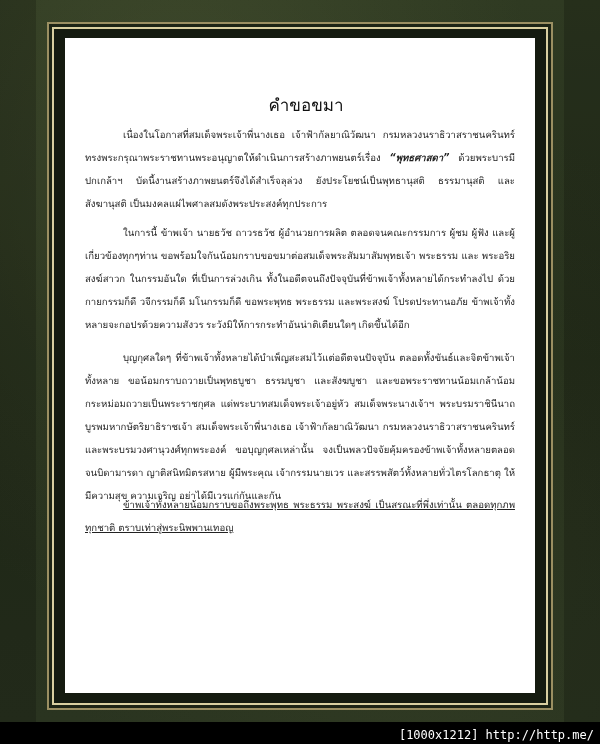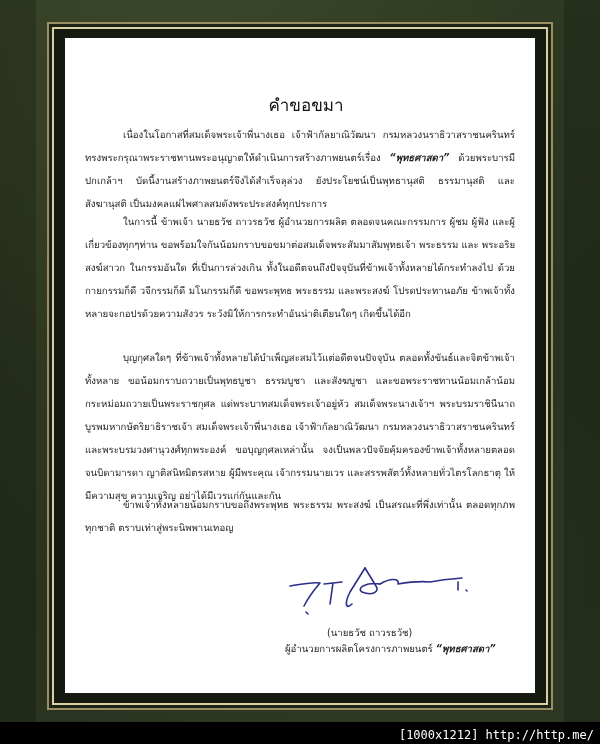--- a/index.html
+++ b/index.html
@@ -61,46 +61,28 @@
   <div class="inner-bevel"></div>
   <div class="inner-bevel2"></div>
 
   <div class="paper">
     <div class="title">คำขอขมา</div>
 
     <div class="para" style="top:85px;">
       <span class="indent"></span><span>เนื่องในโอกาสที่สมเด็จพระเจ้าพี่นางเธอ เจ้าฟ้ากัลยาณิวัฒนา กรมหลวงนราธิวาสราชนครินทร์ ทรงพระกรุณาพระราชทานพระอนุญาตให้ดำเนินการสร้างภาพยนตร์เรื่อง </span><span class="italic-title">“พุทธศาสดา”</span><span> ด้วยพระบารมีปกเกล้าฯ บัดนี้งานสร้างภาพยนตร์จึงได้สำเร็จลุล่วง ยังประโยชน์เป็นพุทธานุสติ ธรรมานุสติ และสังฆานุสติ เป็นมงคลแผ่ไพศาลสมดังพระประสงค์ทุกประการ</span>
     </div>
 
-    <div class="para" style="top:172px;">
+    <div class="para" style="top:183px;font-family:Liberation Serif, serif;">
       <span class="indent"></span><span>ในการนี้ ข้าพเจ้า นายธวัช ถาวรธวัช ผู้อำนวยการผลิต ตลอดจนคณะกรรมการ ผู้ชม ผู้ฟัง และผู้เกี่ยวข้องทุกๆท่าน ขอพร้อมใจกันน้อมกราบขอขมาต่อสมเด็จพระสัมมาสัมพุทธเจ้า พระธรรม และ พระอริยสงฆ์สาวก ในกรรมอันใด ที่เป็นการล่วงเกิน ทั้งในอดีตจนถึงปัจจุบันที่ข้าพเจ้าทั้งหลายได้กระทำลงไป ด้วยกายกรรมก็ดี วจีกรรมก็ดี มโนกรรมก็ดี ขอพระพุทธ พระธรรม และพระสงฆ์ โปรดประทานอภัย ข้าพเจ้าทั้งหลายจะกอปรด้วยความสังวร ระวังมิให้การกระทำอันน่าติเตียนใดๆ เกิดขึ้นได้อีก</span>
     </div>
 
     <div class="para" style="top:308px;">
       <span class="indent"></span><span>บุญกุศลใดๆ ที่ข้าพเจ้าทั้งหลายได้บำเพ็ญสะสมไว้แต่อดีตจนปัจจุบัน ตลอดทั้งขันธ์และจิตข้าพเจ้าทั้งหลาย ขอน้อมกราบถวายเป็นพุทธบูชา ธรรมบูชา และสังฆบูชา และขอพระราชทานน้อมเกล้าน้อมกระหม่อมถวายเป็นพระราชกุศล แด่พระบาทสมเด็จพระเจ้าอยู่หัว สมเด็จพระนางเจ้าฯ พระบรมราชินีนาถ บูรพมหากษัตริยาธิราชเจ้า สมเด็จพระเจ้าพี่นางเธอ เจ้าฟ้ากัลยาณิวัฒนา กรมหลวงนราธิวาสราชนครินทร์ และพระบรมวงศานุวงศ์ทุกพระองค์ ขอบุญกุศลเหล่านั้น จงเป็นพลวปัจจัยคุ้มครองข้าพเจ้าทั้งหลายตลอดจนบิดามารดา ญาติสนิทมิตรสหาย ผู้มีพระคุณ เจ้ากรรมนายเวร และสรรพสัตว์ทั้งหลายทั่วไตรโลกธาตุ ให้มีความสุข ความเจริญ อย่าได้มีเวรแก่กันและกัน</span>
     </div>
 
-    <div class="para" style="top:455px;">
+    <div class="para" style="top:455px;text-decoration:underline;">
       <span class="indent"></span><span>ข้าพเจ้าทั้งหลายน้อมกราบขอถึงพระพุทธ พระธรรม พระสงฆ์ เป็นสรณะที่พึ่งเท่านั้น ตลอดทุกภพทุกชาติ ตราบเท่าสู่พระนิพพานเทอญ</span>
     </div>
 
-    <div class="sig-block">
-      <svg class="signature" viewBox="0 0 200 60">
-        <g fill="none" stroke="#2b2f8a" stroke-width="1.6" stroke-linecap="round" stroke-linejoin="round">
-          <path d="M10 22 C 22 20, 32 18, 40 19 C 34 26, 28 34, 24 42"></path>
-          <path d="M26 48 L 28 50"></path>
-          <path d="M44 20 L 62 18 M 53 19 L 50 40"></path>
-          <path d="M85 4 L 70 28 C 64 40, 66 46, 72 40"></path>
-          <path d="M85 4 L 96 22 C 100 28, 92 32, 82 28 C 76 24, 86 18, 100 20"></path>
-          <path d="M100 20 C 110 14, 120 14, 118 20 C 130 18, 140 17, 150 18 C 160 16, 170 15, 182 14"></path>
-          <path d="M178 18 L 178 26"></path>
-          <path d="M186 26 L 187 27"></path>
-        </g>
-      </svg>
-      <div class="sig-name">(นายธวัช ถาวรธวัช)</div>
-      <div class="sig-title">
-        <span>ผู้อำนวยการผลิตโครงการภาพยนตร์ </span><span class="italic-title">“พุทธศาสดา”</span>
-      </div>
-    </div>
   </div>
 </div>
 
 <div class="watermark">[1000x1212] http://http.me/</div>
 
 </body></html>

